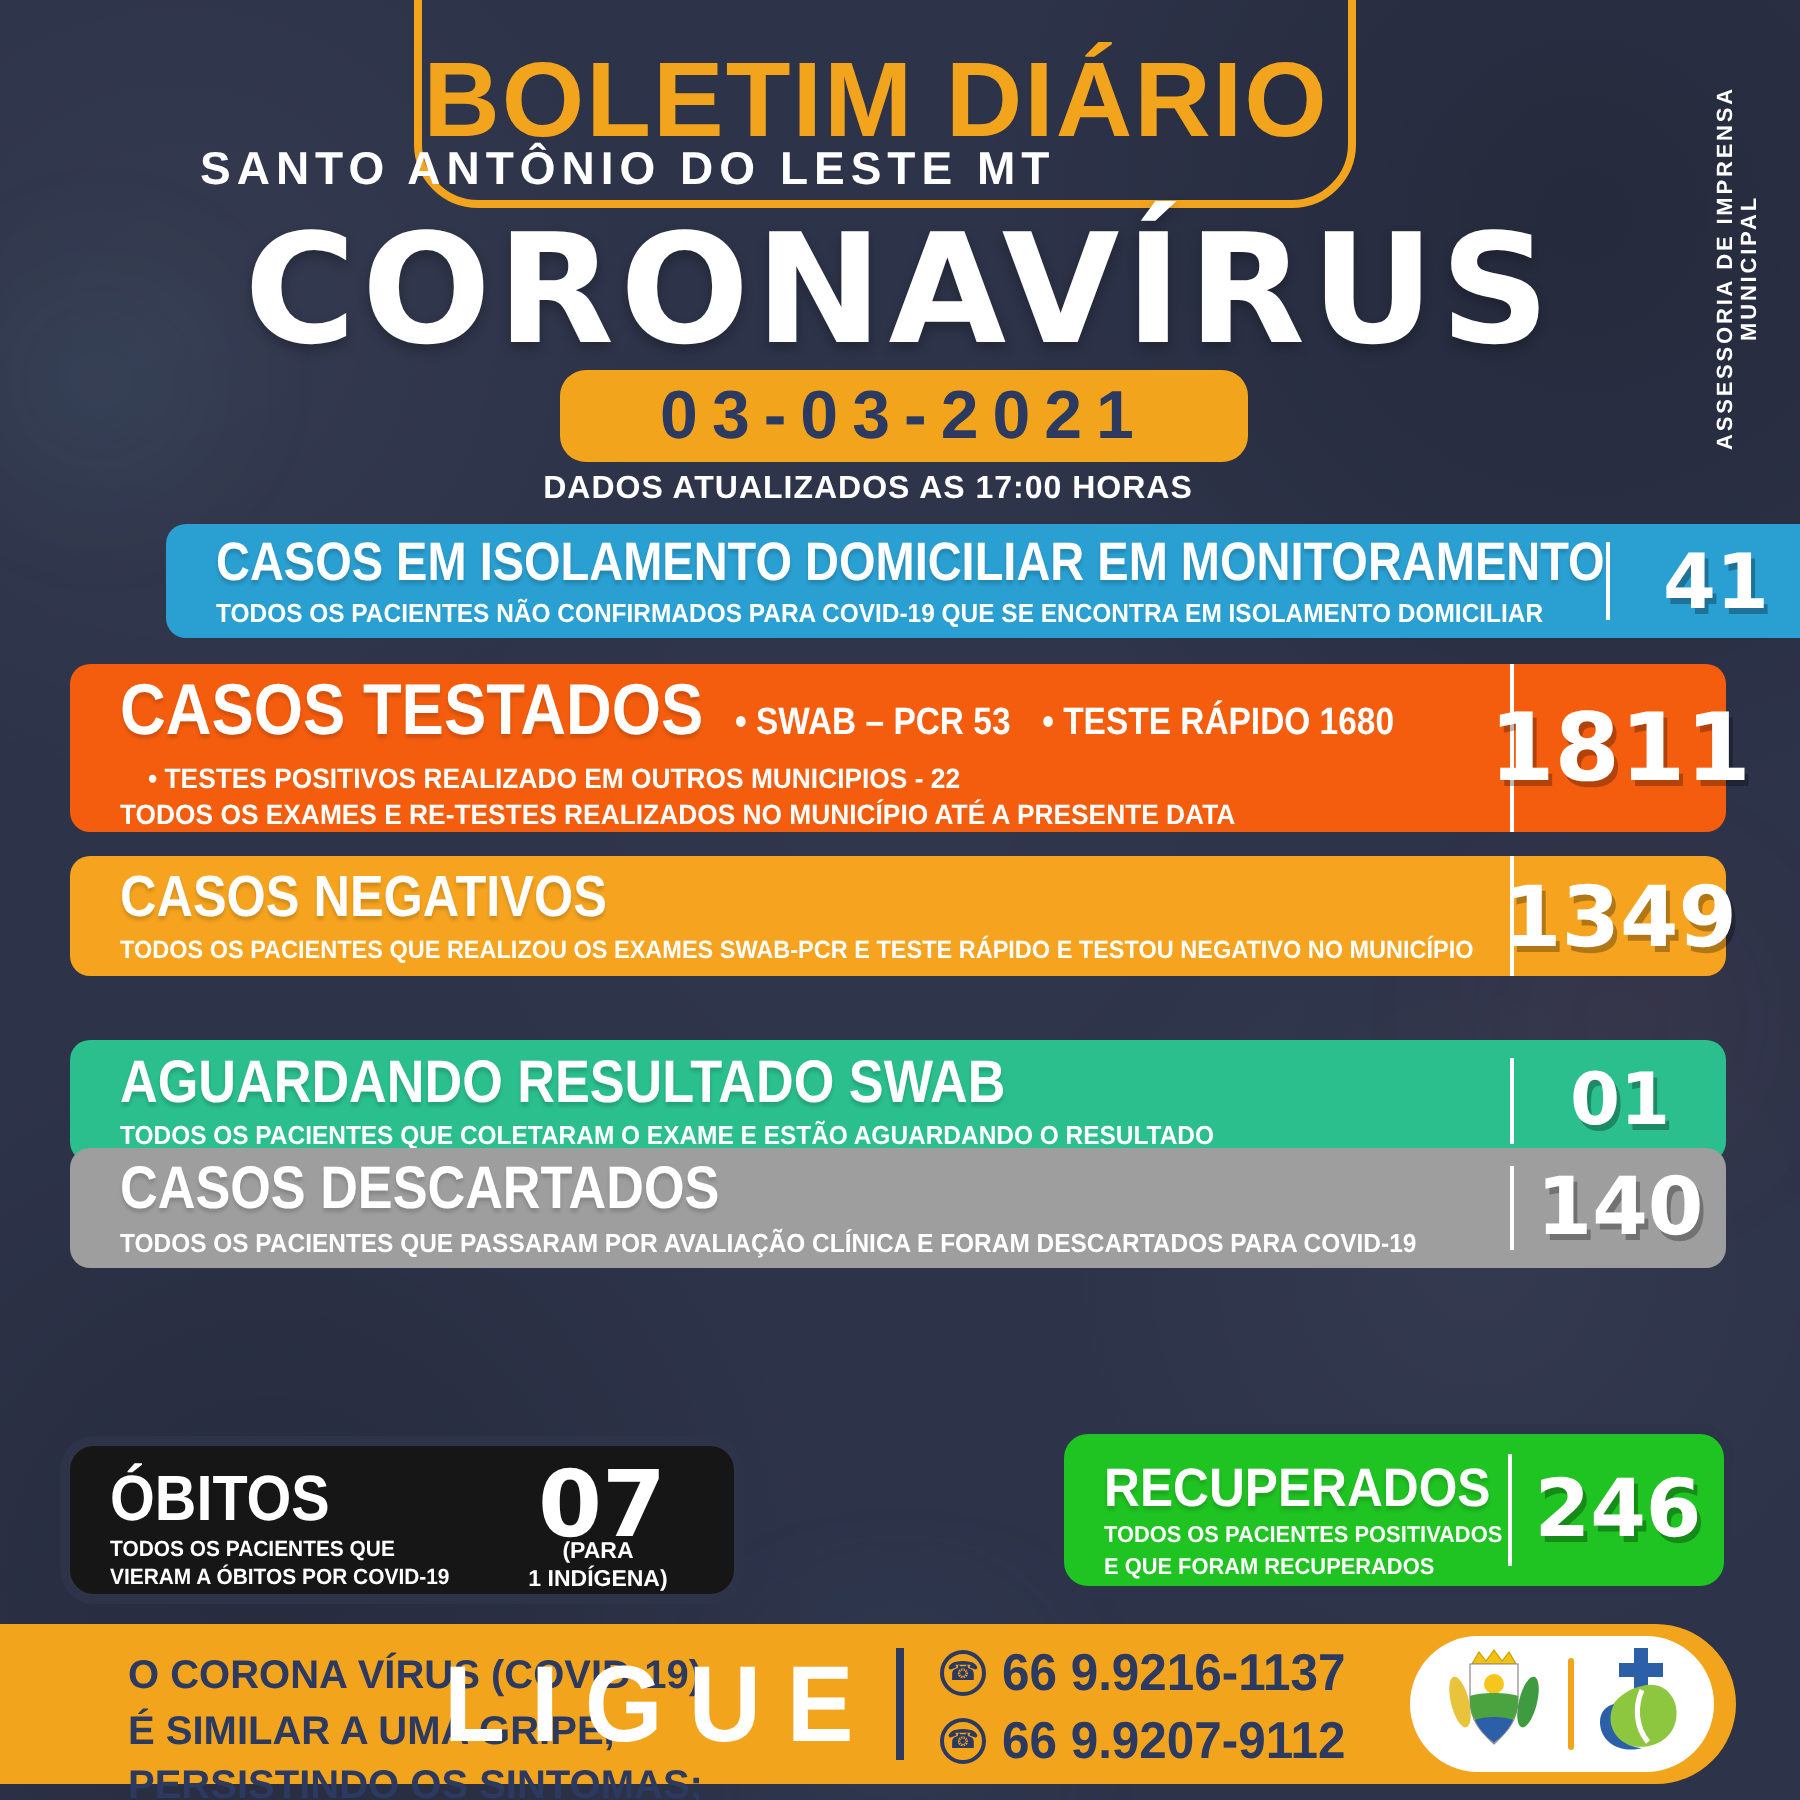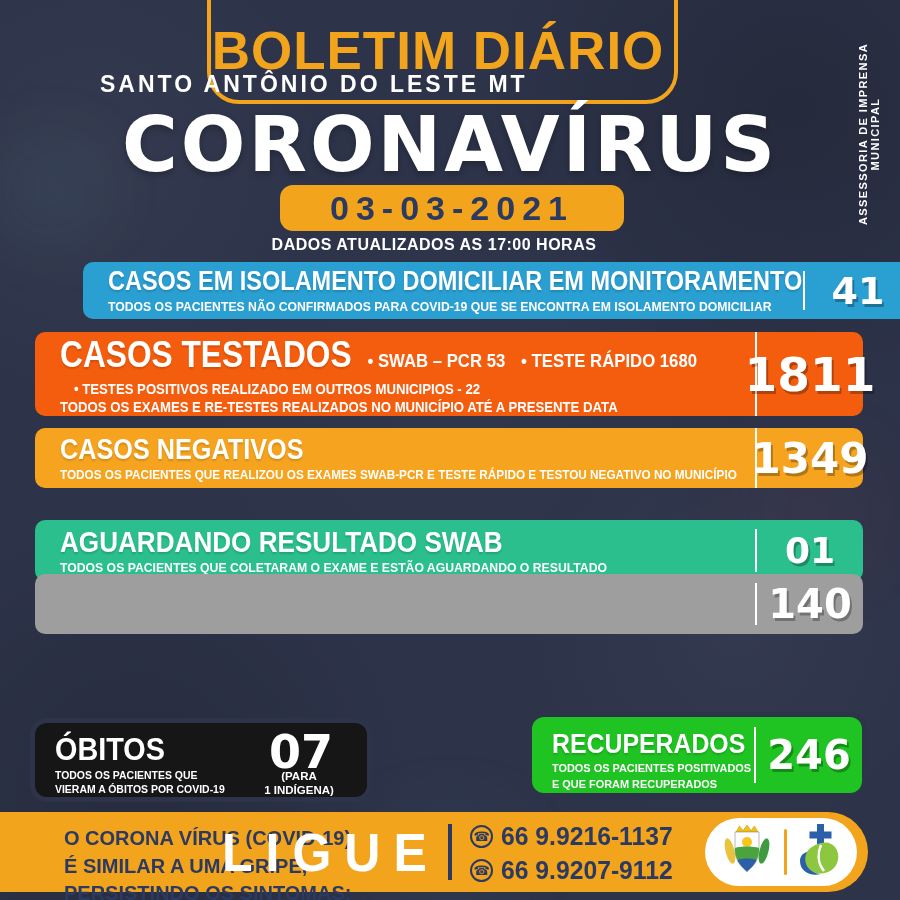--- a/index.html
+++ b/index.html
@@ -196,20 +196,24 @@
   <section class="card c-aguardando">
     <div class="card-content">
       <div class="card-title">AGUARDANDO RESULTADO SWAB</div>
       <div class="card-sub">TODOS OS PACIENTES QUE COLETARAM O EXAME E ESTÃO AGUARDANDO O RESULTADO</div>
     </div>
     <span class="card-divider"></span>
     <div class="card-value">01</div>
   </section>
 
   <section class="card c-descartados">
+    <div class="card-content">
+      <div class="card-title">CASOS DESCARTADOS</div>
+      <div class="card-sub">TODOS OS PACIENTES QUE PASSARAM POR AVALIAÇÃO CLÍNICA E FORAM DESCARTADOS PARA COVID-19</div>
+    </div>
     <span class="card-divider"></span>
     <div class="card-value">140</div>
   </section>
 
 
   <section class="c-obitos">
     <div class="ob-title">ÓBITOS</div>
     <div class="ob-value">07</div>
     <div class="ob-sub">
       <div>TODOS OS PACIENTES QUE</div>

